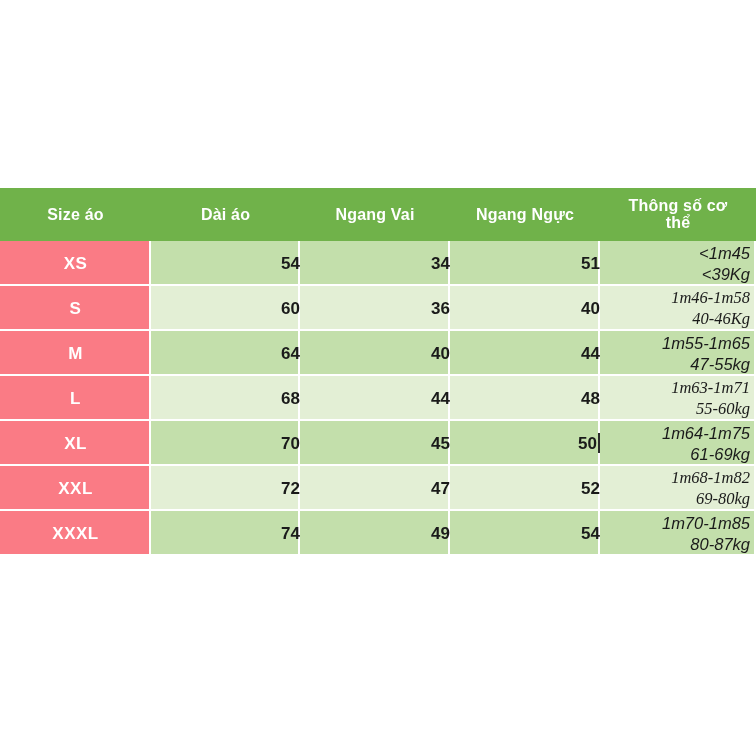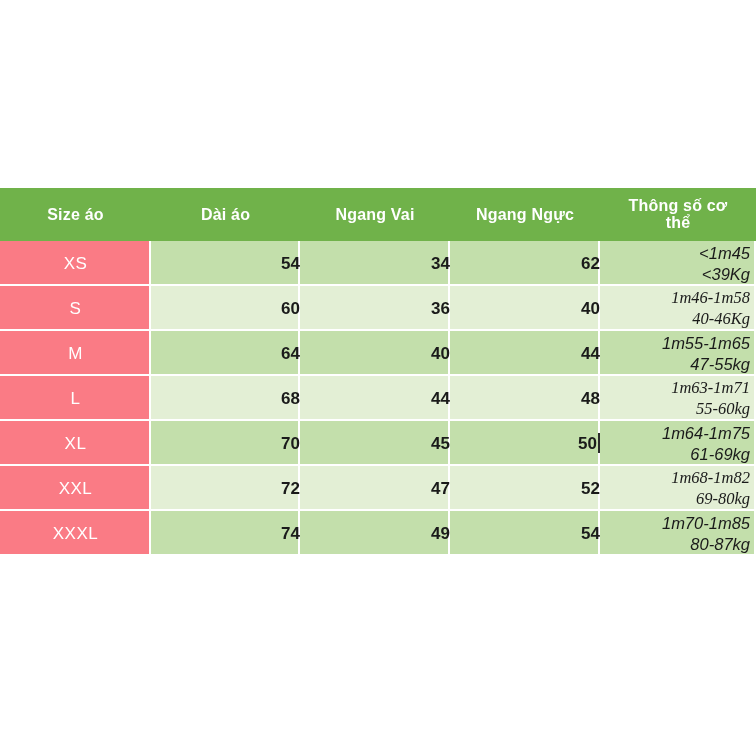--- a/index.html
+++ b/index.html
@@ -65,21 +65,21 @@
     box-shadow: inset 0 -2px 0 #ffffff, inset -2px 0 0 #ffffff;
   }
 
   tbody tr.odd td.meas  { background: #C3DFAB; }
   tbody tr.even td.meas { background: #E3EFD5; }
 
   tbody td.size-cell {
     background: #FA7B85;
     color: #ffffff;
     font-size: 17px;
-    font-weight: normal;
+    font-weight: bold;
     letter-spacing: 0.5px;
     text-align: center;
   }
 
   tbody tr.odd td.body-cell  { background: #C3DFAB; }
   tbody tr.even td.body-cell { background: #E3EFD5; font-family: Liberation Serif, serif; }
 
   td.body-cell {
     text-align: left;
     font-style: italic;
@@ -134,21 +134,21 @@
           <span>Thông số cơ</span><br>
           <span>thể</span>
         </th>
       </tr>
     </thead>
     <tbody>
       <tr class="odd">
         <td class="size-cell">XS</td>
         <td class="meas">54</td>
         <td class="meas">34</td>
-        <td class="meas"><span class="num-wrap"><span>62</span></span></td>
+        <td class="meas"><span class="num-wrap"><span>51</span></span></td>
         <td class="body-cell">
           <span class="h-line">&lt;1m45</span>
           <span class="w-line">&lt;39Kg</span>
         </td>
       </tr>
       <tr class="even">
         <td class="size-cell">S</td>
         <td class="meas">60</td>
         <td class="meas">36</td>
         <td class="meas"><span class="num-wrap"><span>40</span></span></td>

